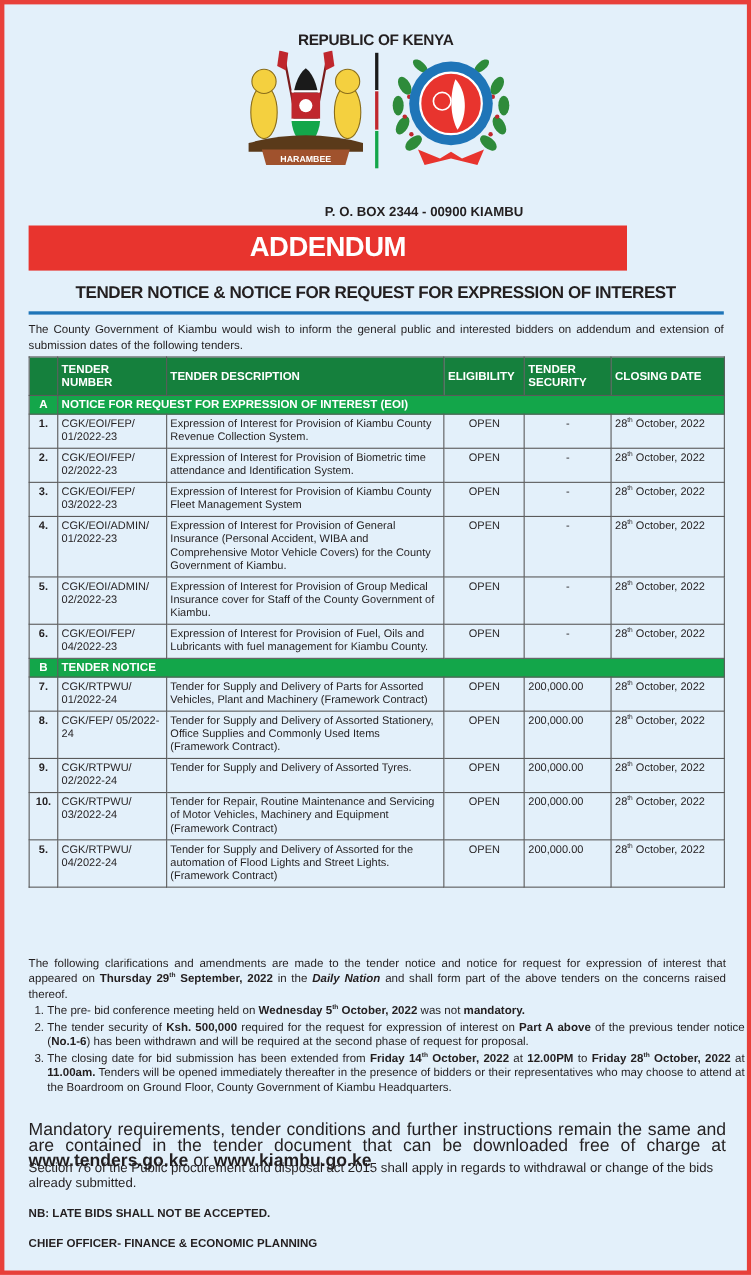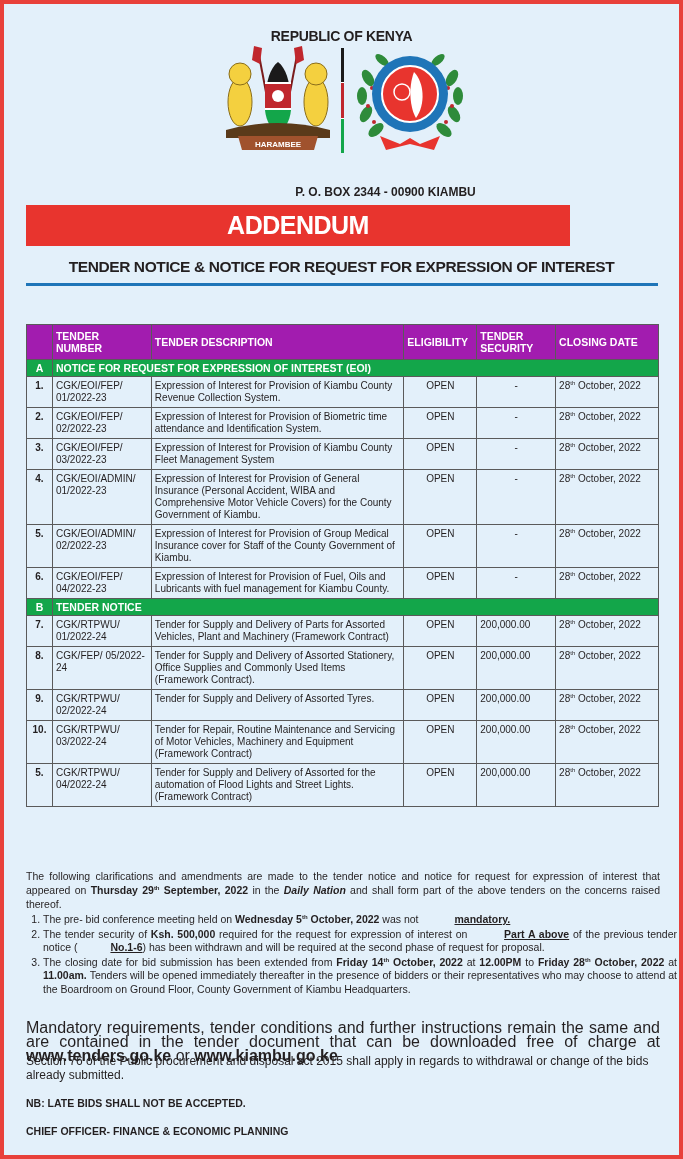--- a/index.html
+++ b/index.html
@@ -12,36 +12,36 @@
   .vbar div { width:3px; height:33%; }
   .kiambu { position:absolute; left:350px; top:2px; width:112px; height:104px; }
   .county { position:absolute; top:153px; left:0; width:100%; text-align:center; font-weight:bold; font-size:20px; letter-spacing:-0.6px; }
   .pobox { position:absolute; top:181px; left:0; width:100%; text-align:center; font-weight:bold; font-size:12px;padding-left:44px; }
   .addendum { position:absolute; top:201px; left:22px; width:544px; height:41px; background:#e8342e; color:#fff; text-align:center; font-weight:bold; font-size:25px; line-height:41px; letter-spacing:-0.5px; }
   .subtitle { position:absolute; top:254px; left:0; width:100%; text-align:center; font-weight:bold; font-size:15.5px; letter-spacing:-0.4px; }
   .blue-rule { position:absolute; top:279px; left:22px; width:632px; height:3px; background:#1f75b8; }
   .intro { position:absolute; top:289px; left:22px; width:632px; font-size:10.5px; line-height:14px; text-align:justify; }
   table.tenders { position:absolute; top:320px; left:22px; width:633px; border-collapse:collapse; font-size:10px; line-height:12px; }
   table.tenders td, table.tenders th { border:1px solid #5a5a5a; vertical-align:top; padding:3px 3px; }
-  table.tenders th { background:#a21caf; color:#fff; font-weight:bold; text-align:left; vertical-align:middle; padding:2px 3px; height:30px; font-size:10.5px; }
+  table.tenders th { background:#15803d; color:#fff; font-weight:bold; text-align:left; vertical-align:middle; padding:2px 3px; height:30px; font-size:10.5px; }
   table.tenders th.c { text-align:left; }
   .sec td { background:#13a64a; color:#fff; font-weight:bold; padding:2px 3px !important; font-size:10.5px; }
   .sec td.letter { text-align:center; }
   td.num { font-weight:bold; text-align:center; width:19px; }
   td.tn { width:92px; }
   td.desc { width:247px; }
   td.elig { text-align:center; width:66px; }
   td.sec-amt { text-align:left; width:72px; }
   td.close { width:96px; white-space:nowrap; }
   sup { font-size:6px; line-height:0; }
   .clar { position:absolute; top:865px; left:22px; width:634px; font-size:10.5px; line-height:14px; text-align:justify; }
   .clar p { margin:0; }
   ol.amend { position:absolute; top:909px; left:22px; width:634px; margin:0; padding:0 0 0 17px; font-size:10.5px; line-height:13.5px; text-align:justify; }
   ol.amend li { margin-bottom:1px; }
-  .u { text-decoration:underline; font-weight:bold;margin-left:33px; }
+  .u { font-weight:bold; }
   .mand { position:absolute; top:1017px; left:22px; width:634px; font-size:16px; line-height:14px; text-align:justify; }
   .sect { position:absolute; top:1050px; left:22px; width:634px; font-size:12px; line-height:14px; }
   .nb { position:absolute; top:1093px; left:22px; font-weight:bold; font-size:10.5px; }
   .chief { position:absolute; top:1121px; left:22px; font-weight:bold; font-size:10.5px; }
 </style>
 </head>
 <body>
 
 <div class="page">
 
@@ -114,20 +114,21 @@
     </svg>
   </div>
 
   <div class="pobox">P. O. BOX 2344 - 00900 KIAMBU</div>
 
   <div class="addendum">ADDENDUM</div>
 
   <div class="subtitle">TENDER NOTICE &amp; NOTICE FOR REQUEST FOR EXPRESSION OF INTEREST</div>
   <div class="blue-rule"></div>
 
+  <div class="intro">The County Government of Kiambu would wish to inform the general public and interested bidders on addendum and extension of submission dates of the following tenders.</div>
 
   <table class="tenders">
     <thead>
       <tr>
         <th></th>
         <th>TENDER NUMBER</th>
         <th>TENDER DESCRIPTION</th>
         <th class="c">ELIGIBILITY</th>
         <th class="c">TENDER SECURITY</th>
         <th class="c">CLOSING DATE</th>

